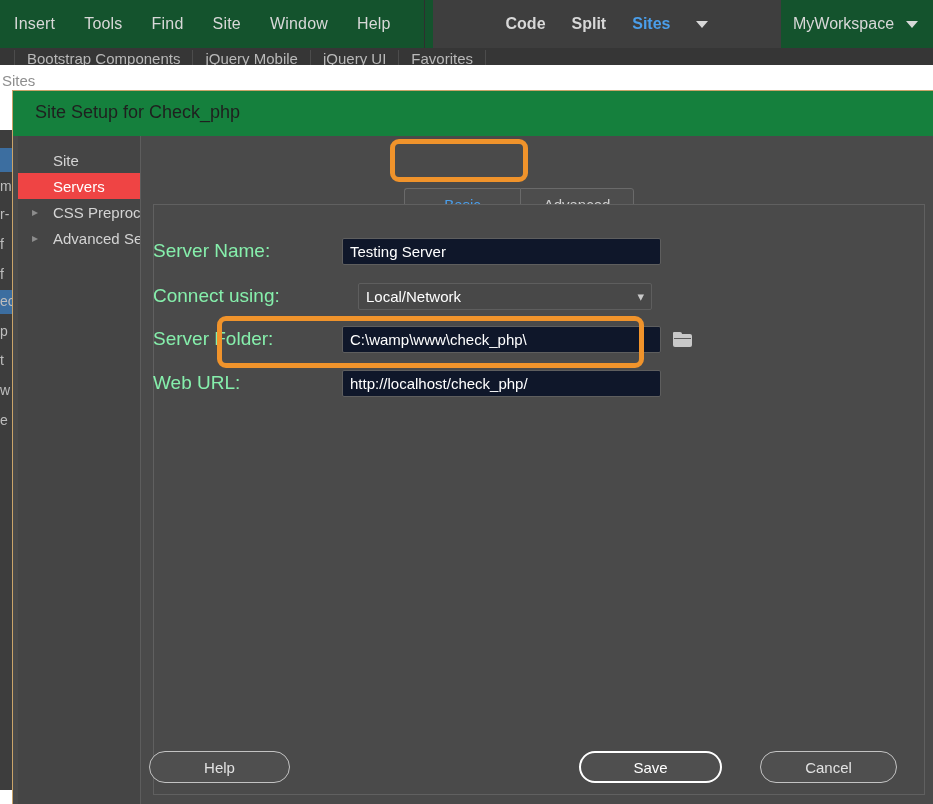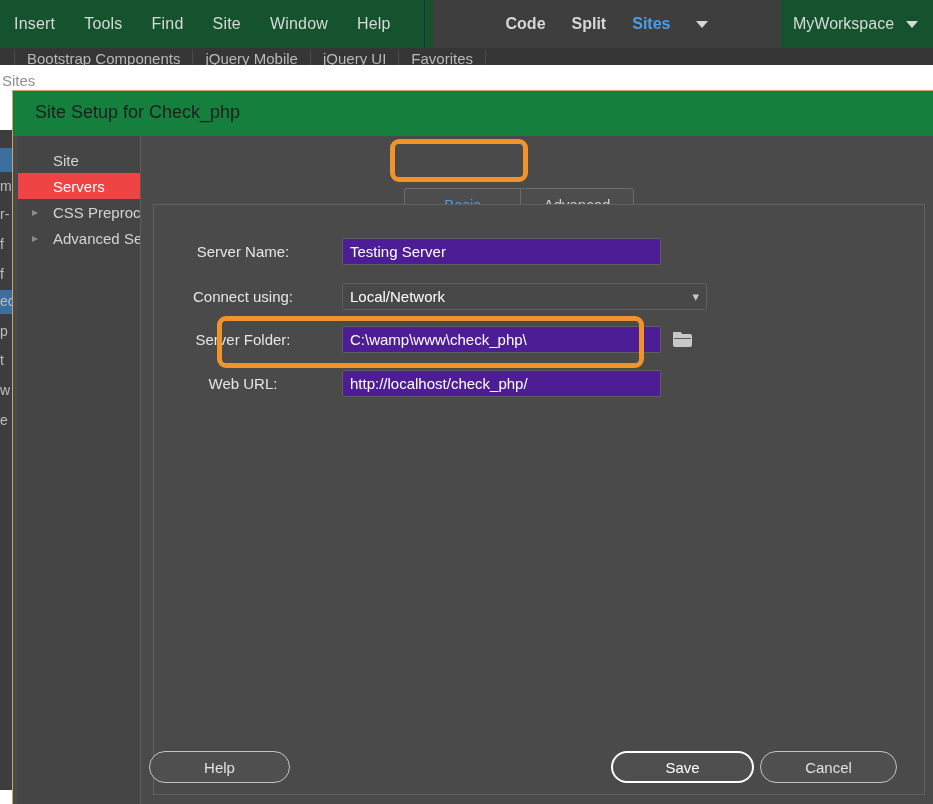--- a/index.html
+++ b/index.html
@@ -238,27 +238,27 @@
   .form {
     position: absolute; left: 12px; top: 68px;
     width: 772px;
   }
   .frow {
     position: absolute;
     display: flex; align-items: center;
     height: 28px;
   }
   .flabel {
-    color: #e5e5e5;
-    font-size: 15px;
-    text-align: center;
+    color: #86efac;
+    font-size: 19px;
+    text-align: left;
     white-space: nowrap;
   }
   .finput {
-    background: #4c1d95;
+    background: #0f172a;
     border: 1px solid #5e5e5e;
     border-radius: 2px;
     color: #ffffff;
     font-size: 15px;
     height: 27px;
     padding: 0 7px;
     display: flex; align-items: center;
     font-family: "Liberation Sans", sans-serif;
     outline: none;
   }
@@ -443,21 +443,21 @@
 
         <div class="form">
 
           <div class="frow" style="left:0px; top:33px;">
             <div class="flabel" style="width:180px;">Server Name:</div>
             <div class="finput" style="width:319px; margin-left:9px;">Testing Server</div>
           </div>
 
           <div class="frow" style="left:0px; top:78px;">
             <div class="flabel" style="width:180px;">Connect using:</div>
-            <div class="fselect" style="width:365px; margin-left:9px;">
+            <div class="fselect" style="width:294px; margin-left:25px;">
               <span>Local/Network</span>
               <span class="chev-small">▾</span>
             </div>
           </div>
 
           <div class="frow" style="left:0px; top:121px;">
             <div class="flabel" style="width:180px;">Server Folder:</div>
             <div class="finput" style="width:319px; margin-left:9px;">C:\wamp\www\check_php\</div>
             <div style="margin-left:12px; position:relative;">
               <div class="folder-icon">
@@ -471,21 +471,21 @@
             <div class="finput" style="width:319px; margin-left:9px;">http://localhost/check_php/</div>
           </div>
 
         </div>
       </div>
 
       <div class="btnbar">
         <div class="pillbtn" style="left:136px; top:0; width:141px;">
           <span>Help</span>
         </div>
-        <div class="pillbtn default" style="left:598px; top:0; width:143px;">
+        <div class="pillbtn default" style="left:566px; top:0; width:143px;">
           <span>Save</span>
         </div>
         <div class="pillbtn" style="left:747px; top:0; width:137px;">
           <span>Cancel</span>
         </div>
       </div>
 
     </div>
   </div>
 

